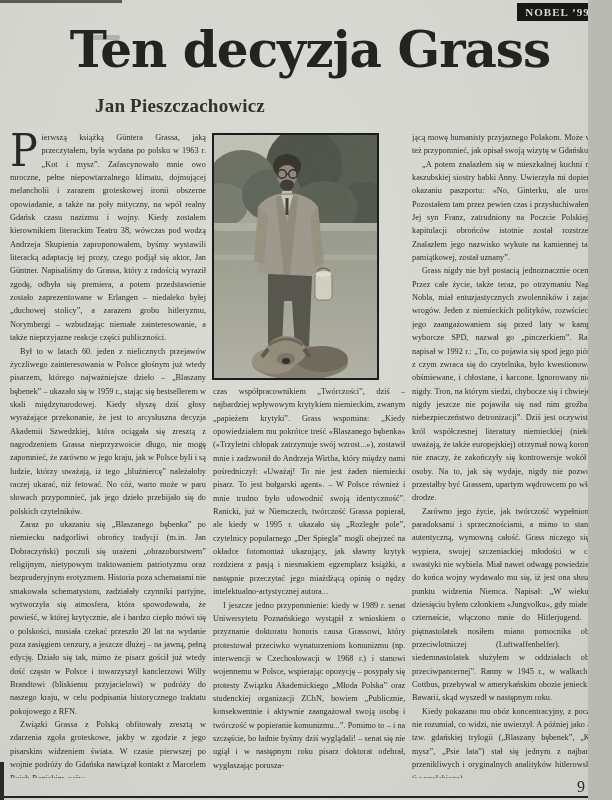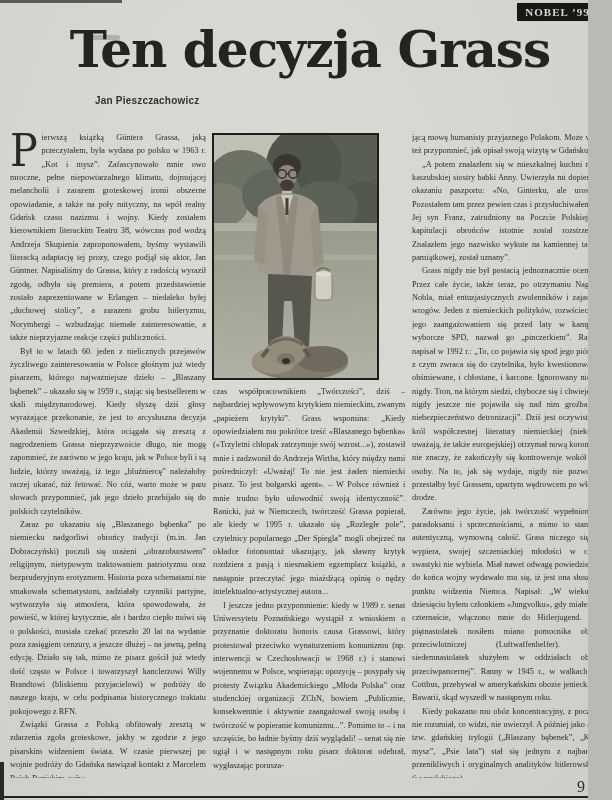--- a/index.html
+++ b/index.html
@@ -12,22 +12,22 @@
   .left-sliver{position:absolute;left:0;top:762px;width:4px;height:38px;background:#2b2a26;}
   .right-smudge{position:absolute;left:605px;top:757px;width:7px;height:12px;background:#55534b;opacity:.7;}
   .bottom-rule{position:absolute;left:0;top:796px;width:612px;height:2px;background:#24231f;}
   
   .badge{position:absolute;left:517px;top:3px;width:81px;height:18px;background:#171715;
          color:#d8d9d2;font-family:"Liberation Serif",serif;font-size:11px;line-height:18px;
          text-align:center;letter-spacing:1px;font-weight:bold;}
   .title{position:absolute;left:30px;top:22px;width:560px;margin:0;text-align:center;
          font-family:"DejaVu Serif",serif;font-weight:bold;font-size:50px;line-height:56px;
          color:#24231f;letter-spacing:-1px;}
-  .byline{position:absolute;left:95px;top:95px;font-family:Liberation Sans, sans-serif;
-          font-weight:bold;font-size:10px;color:#33322d;letter-spacing:.2px;}
+  .byline{position:absolute;left:95px;top:95px;font-family:Liberation Serif, serif;
+          font-weight:bold;font-size:19px;color:#33322d;letter-spacing:.2px;}
   
   .col{position:absolute;top:131px;height:647px;overflow:hidden;text-align:justify;
        font-family:"Liberation Serif",serif;font-size:9px;line-height:13.35px;color:#2e2c28;
        transform:scaleX(0.92);transform-origin:0 0;}
   #col1{left:10px;width:213px;}
   #col2{left:213px;top:385px;height:393px;width:209px;}
   #col3{left:412px;width:209px;}
   .para{margin:0;}
   .para.indent{text-indent:11px;}
   .dropcap{float:left;font-family:"DejaVu Serif",serif;font-size:45px;line-height:38px;

